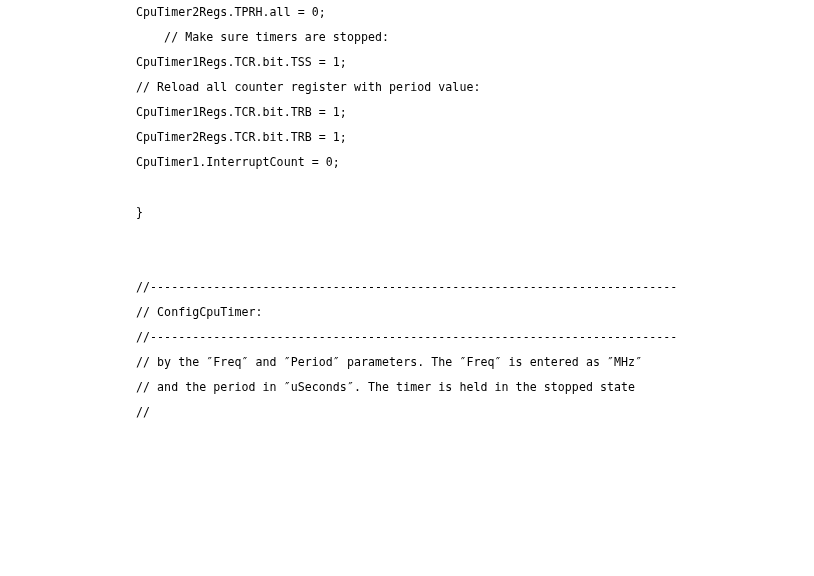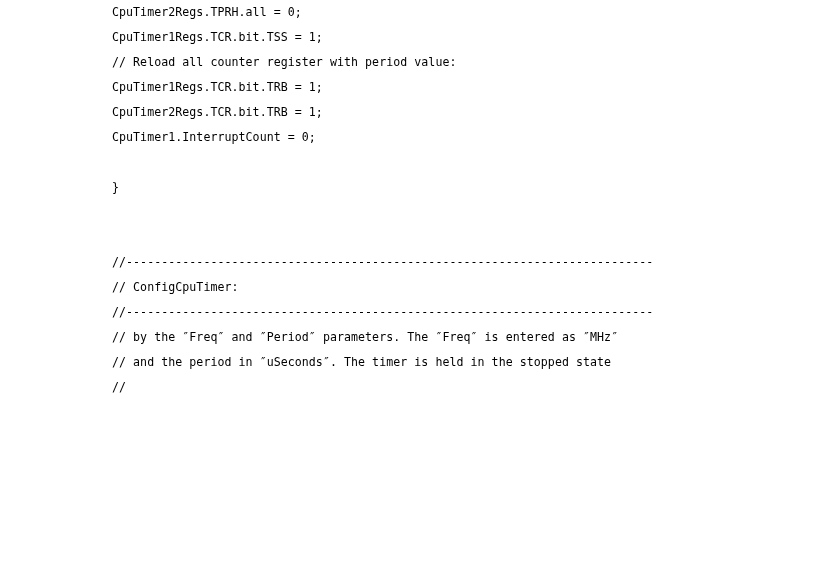--- a/index.html
+++ b/index.html
@@ -15,21 +15,21 @@
     font-family: "DejaVu Sans Mono", "Liberation Mono", monospace;
   }
   #code-page {
     position: relative;
     width: 814px;
     height: 576px;
     background: #ffffff;
   }
   #code-listing {
     position: absolute;
-    left: 112px;
+    left: 136px;
     top: 0px;
     width: 660px;
   }
   .code-line {
     display: block;
     height: 25px;
     line-height: 25px;
     font-family: "DejaVu Sans Mono", "Liberation Mono", monospace;
     font-size: 11.6px;
     letter-spacing: 0.05px;
@@ -42,20 +42,21 @@
     color: transparent;
   }
 </style>
 </head>
 <body>
 
 <div id="code-page">
   <div id="code-listing">
 
     <span class="code-line">CpuTimer2Regs.TPRH.all = 0;</span>
+    <span class="code-line">    // Make sure timers are stopped:</span>
     <span class="code-line">CpuTimer1Regs.TCR.bit.TSS = 1;</span>
     <span class="code-line">// Reload all counter register with period value:</span>
     <span class="code-line">CpuTimer1Regs.TCR.bit.TRB = 1;</span>
     <span class="code-line">CpuTimer2Regs.TCR.bit.TRB = 1;</span>
     <span class="code-line">CpuTimer1.InterruptCount = 0;</span>
     <span class="code-line blank"></span>
     <span class="code-line">}</span>
     <span class="code-line blank"></span>
     <span class="code-line blank"></span>
     <span class="code-line">//---------------------------------------------------------------------------</span>

